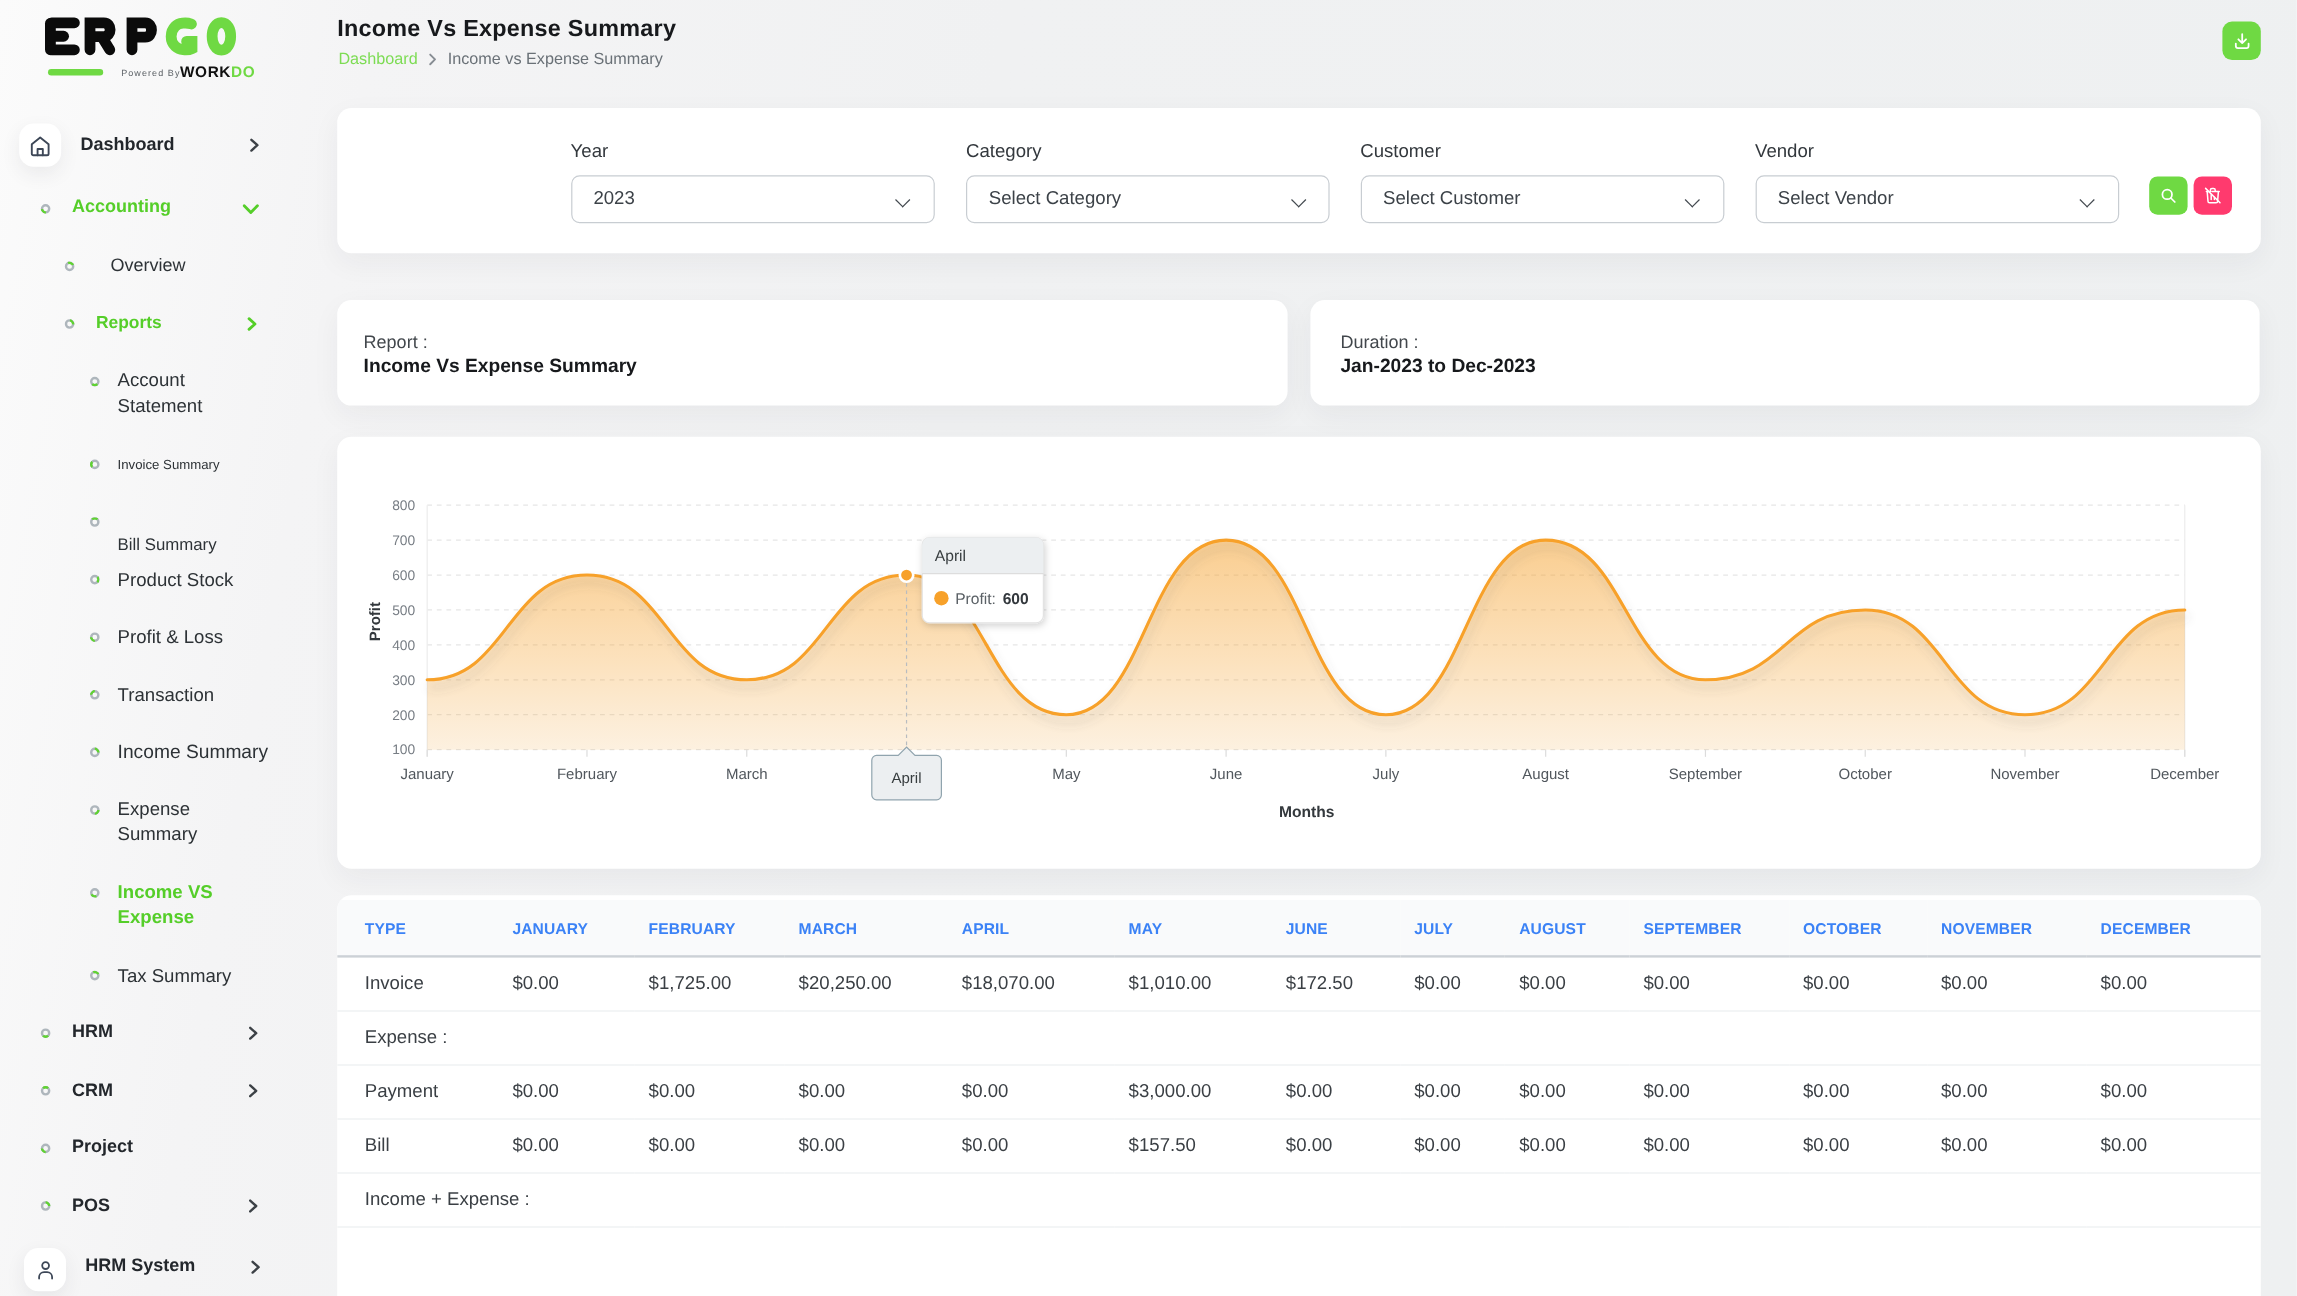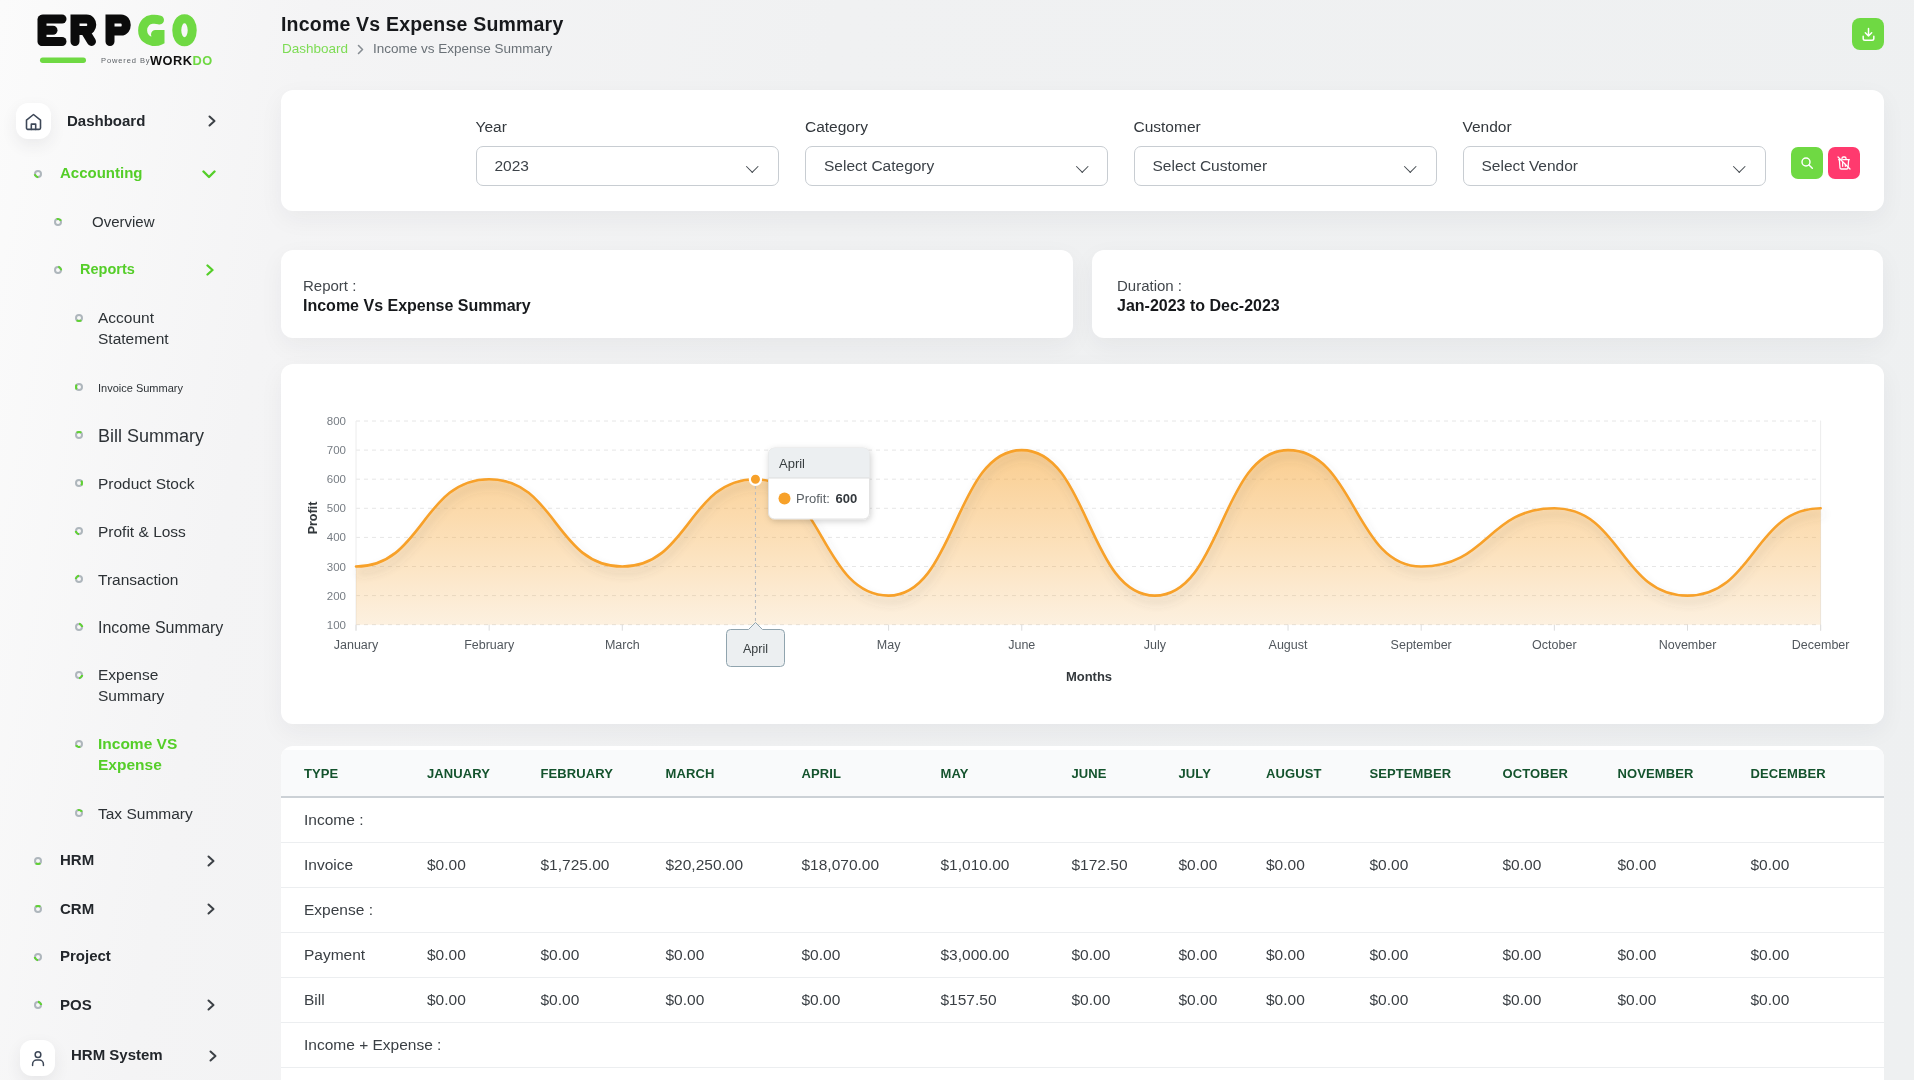--- a/index.html
+++ b/index.html
@@ -29,21 +29,21 @@
  border-right:1.8px solid #43494f;border-bottom:1.8px solid #43494f;transform:rotate(45deg)}
 .btn-sq{position:absolute;width:32px;height:32px;border-radius:7px;display:flex;align-items:center;justify-content:center}
 
 .ttl1{position:absolute;font-size:15px;color:#42474c}
 .ttl2{position:absolute;font-size:16px;font-weight:700;color:#17191c}
 
 .tblwrap{position:absolute;left:281px;top:746px;width:1603px;height:334px;background:#fff;
  border-radius:12px 12px 0 0;overflow:hidden}
 table.rep{border-collapse:collapse;table-layout:fixed;width:1603px}
 table.rep{margin-top:4px}
-table.rep th{background:#f9fafb;font-size:13px;font-weight:700;color:#14532d;text-align:left;white-space:nowrap;
+table.rep th{background:#f9fafb;font-size:13px;font-weight:700;color:#3b82f6;text-align:left;white-space:nowrap;
  height:47px;padding:0 6px 0 12px;border-bottom:2px solid #ccd1d6;letter-spacing:.1px}
 table.rep td{font-size:15.5px;color:#3a3f44;height:45px;padding:0 6px 0 12px;border-bottom:1px solid #eceef0;white-space:nowrap}
 table.rep th:first-child,table.rep td:first-child{padding-left:23px}
 </style></head><body>
 <svg class="abs" style="left:37px;top:14px" width="185" height="52" viewBox="0 0 185 52">
 <g stroke="#0b0b0b" stroke-width="9" fill="none" stroke-linecap="round">
  <path d="M5 5.5 L5 27.5"></path>
       <path d="M6 5 L25 5"></path>
       <path d="M6 16.2 L16 16.2"></path>
       <path d="M6 27.5 L25 27.5"></path>
@@ -91,21 +91,21 @@
     <i style="transform:rotate(0deg)"></i>
   </span>
 <span class="nav-n" style="left:98px;top:308px;line-height:20.5px;font-size:15.5px">Account<br>Statement</span>
 <span class="ring" style="left:75px;top:383px">
     <i style="transform:rotate(90deg)"></i>
   </span>
 <span class="nav-n" style="left:98px;top:378px;line-height:20.5px;font-size:11px">Invoice Summary</span>
 <span class="ring" style="left:75px;top:431px">
     <i style="transform:rotate(180deg)"></i>
   </span>
-<span class="nav-n" style="left:98px;top:426px;line-height:20.5px;font-size:18px">Bill Summary</span>
+<span class="nav-n" style="left:98px;top:443px;line-height:20.5px;font-size:14px">Bill Summary</span>
 <span class="ring" style="left:75px;top:479px">
     <i style="transform:rotate(270deg)"></i>
   </span>
 <span class="nav-n" style="left:98px;top:474px;line-height:20.5px;font-size:15.5px">Product Stock</span>
 <span class="ring" style="left:75px;top:527px">
     <i style="transform:rotate(45deg)"></i>
   </span>
 <span class="nav-n" style="left:98px;top:522px;line-height:20.5px;font-size:15.5px">Profit &amp; Loss</span>
 <span class="ring" style="left:75px;top:574.5px">
     <i style="transform:rotate(135deg)"></i>
@@ -299,35 +299,20 @@
           <th>MAY</th>
           <th>JUNE</th>
           <th>JULY</th>
           <th>AUGUST</th>
           <th>SEPTEMBER</th>
           <th>OCTOBER</th>
           <th>NOVEMBER</th>
           <th>DECEMBER</th>
         </tr>
         <tr>
-          <td>Income :</td>
-          <td></td>
-          <td></td>
-          <td></td>
-          <td></td>
-          <td></td>
-          <td></td>
-          <td></td>
-          <td></td>
-          <td></td>
-          <td></td>
-          <td></td>
-          <td></td>
-        </tr>
-        <tr>
           <td>Invoice</td>
           <td>$0.00</td>
           <td>$1,725.00</td>
           <td>$20,250.00</td>
           <td>$18,070.00</td>
           <td>$1,010.00</td>
           <td>$172.50</td>
           <td>$0.00</td>
           <td>$0.00</td>
           <td>$0.00</td>

